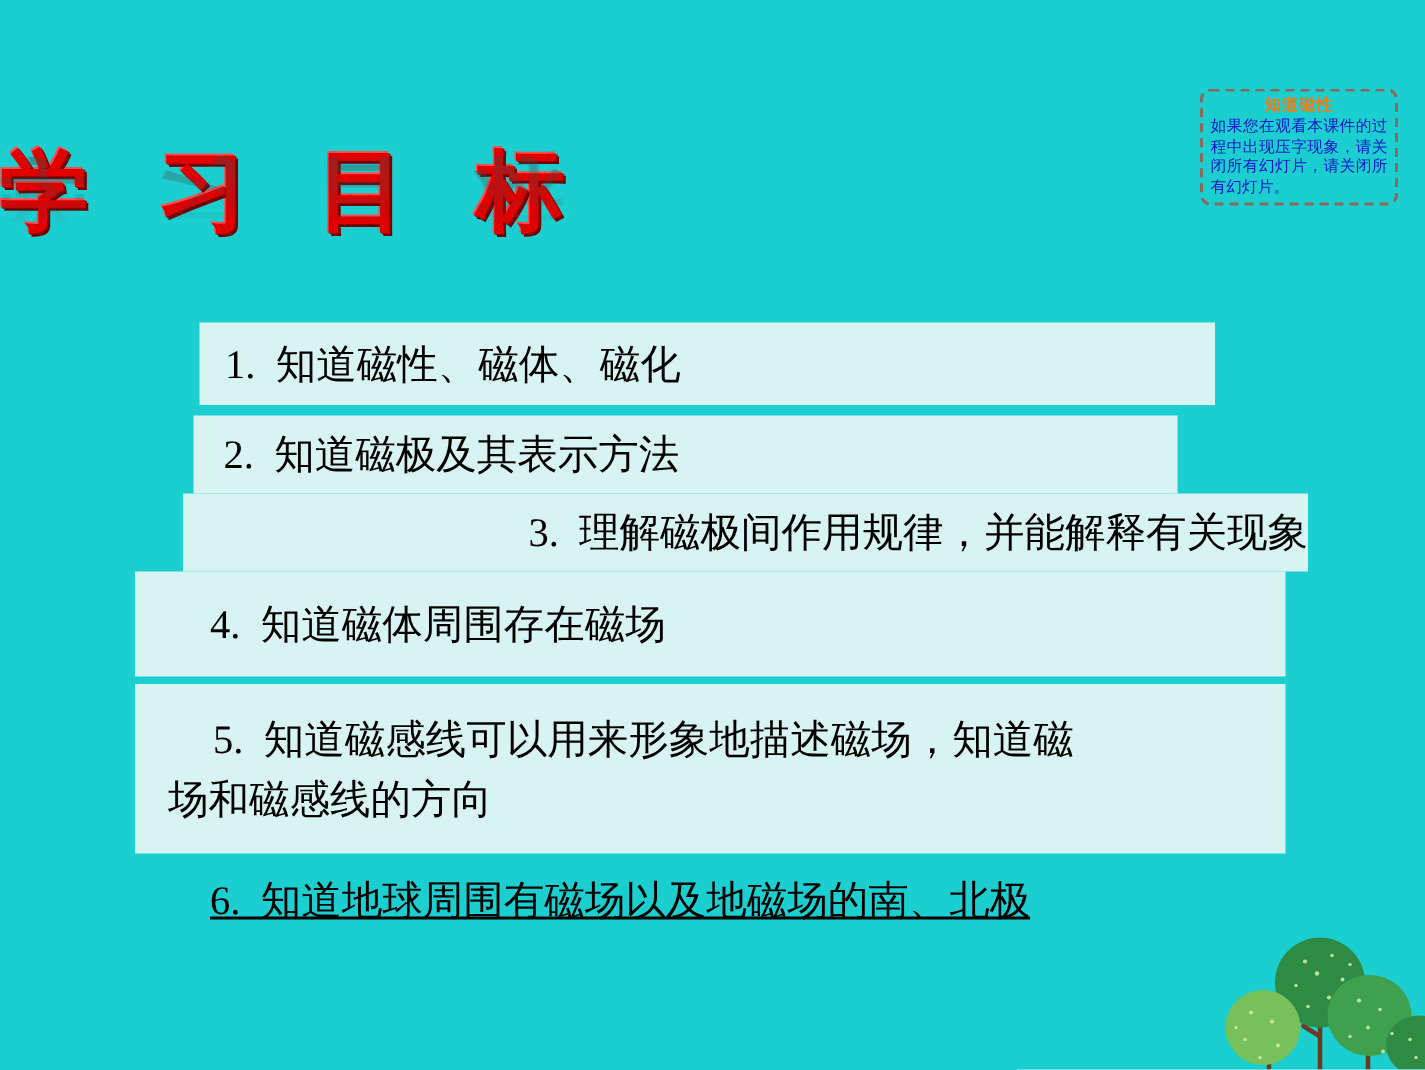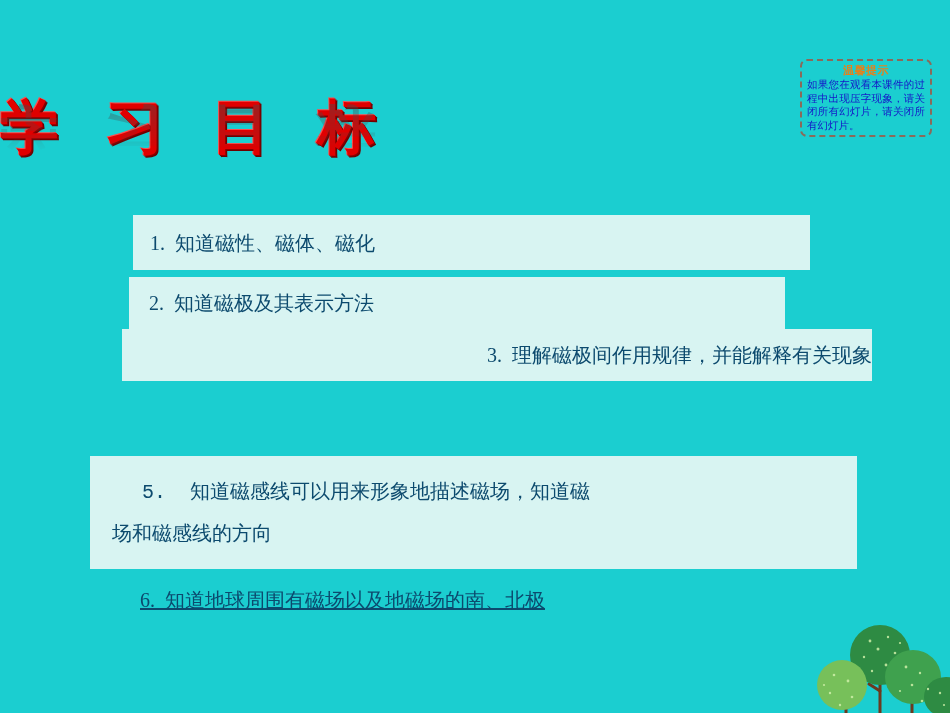--- a/index.html
+++ b/index.html
@@ -95,43 +95,43 @@
   
   .band {
     position: absolute;
     background: #D8F4F2;
     box-sizing: border-box;
     display: flex;
     flex-direction: column;
     justify-content: center;
   }
   .band-text {
-    color: #0c4a6e;
-    font-size: 20px;
+    color: #000000;
+    font-size: 27px;
     line-height: 40px;
     font-family: "Liberation Serif", "DejaVu Serif", serif;
     white-space: pre;
   }
 
   
   #band-1 { left: 133px; top: 215px; width: 677px;  height: 55px; }
   #band-1 .band-text { padding-left: 17px; }
 
   #band-2 { left: 129px; top: 277px; width: 656px;  height: 52px; }
   #band-2 .band-text { padding-left: 20px; }
 
   #band-3 { left: 122px; top: 329px; width: 750px;  height: 52px; }
   #band-3 .band-text { padding-left: 24px; text-align: right; }
 
   #band-4 { left: 90px;  top: 381px; width: 767px;  height: 70px; }
   #band-4 .band-text { padding-left: 50px; }
 
   #band-5 { left: 90px;  top: 456px; width: 767px;  height: 113px; }
   #band-5 .band-text { padding-left: 0px; }
-  #band-5 .line-a { padding-left: 52px; font-family: Liberation Mono, monospace; }
+  #band-5 .line-a { padding-left: 52px; }
   #band-5 .line-b { padding-left: 22px; }
 
   
   #item-6 {
     position: absolute;
     left: 90px;
     top: 575px;
     width: 800px;
     height: 50px;
     display: flex;
@@ -148,41 +148,44 @@
     height: 90px;
     pointer-events: none;
   }
 </style>
 </head>
 <body>
 
 <div id="slide">
 
   <div id="tip-box">
-    <div id="tip-title">温馨提示</div>
+    <div id="tip-title">知道磁性</div>
     <div id="tip-body">如果您在观看本课件的过程中出现压字现象，请关闭所有幻灯片，请关闭所有幻灯片。</div>
   </div>
 
   <div id="title-wrap">
     <div id="title-main">学 习 目 标</div>
     <div id="title-reflection" aria-hidden="true">学 习 目 标</div>
   </div>
 
   <div class="band" id="band-1">
     <div class="band-text">1.  知道磁性、磁体、磁化</div>
   </div>
 
   <div class="band" id="band-2">
     <div class="band-text">2.  知道磁极及其表示方法</div>
   </div>
 
   <div class="band" id="band-3">
     <div class="band-text">3.  理解磁极间作用规律，并能解释有关现象</div>
   </div>
 
+  <div class="band" id="band-4">
+    <div class="band-text">4.  知道磁体周围存在磁场</div>
+  </div>
 
   <div class="band" id="band-5">
     <div class="band-text line-a">5.  知道磁感线可以用来形象地描述磁场，知道磁</div>
     <div class="band-text line-b">场和磁感线的方向</div>
   </div>
 
   <div id="item-6">
     <div class="band-text">6.  知道地球周围有磁场以及地磁场的南、北极</div>
   </div>
 

